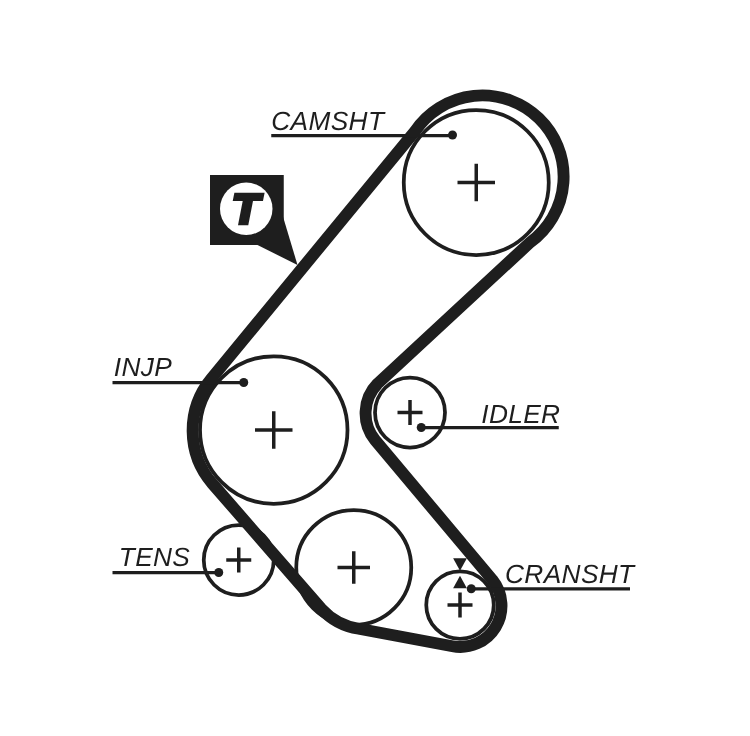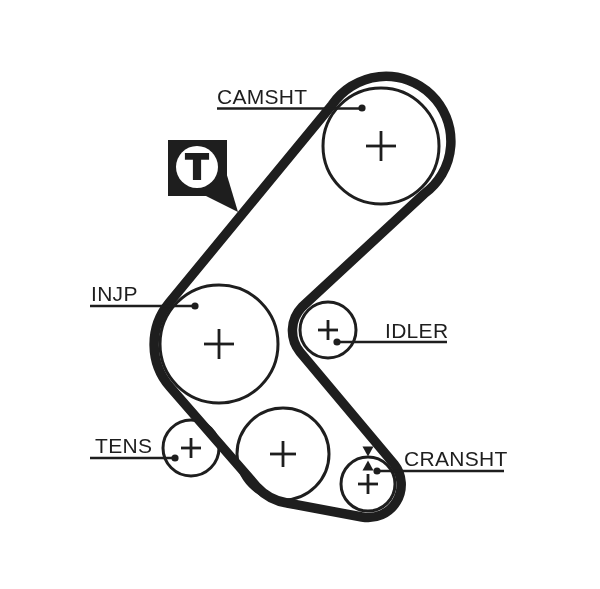--- a/index.html
+++ b/index.html
@@ -8,20 +8,21 @@
     width: 600px;
     height: 589px;
     background: #ffffff;
     overflow: hidden;
   }
   .stage {
     position: relative;
     width: 600px;
     height: 589px;
     background: #ffffff;
+    font-style: italic;
   }
   svg { display: block; }
   .pulley {
     fill: #ffffff;
     stroke: #1e1e1e;
     stroke-width: 3;
   }
   .belt {
     fill: none;
     stroke: #1e1e1e;

